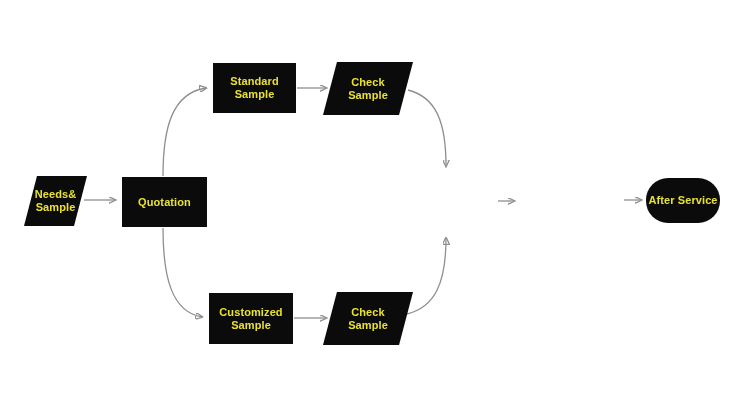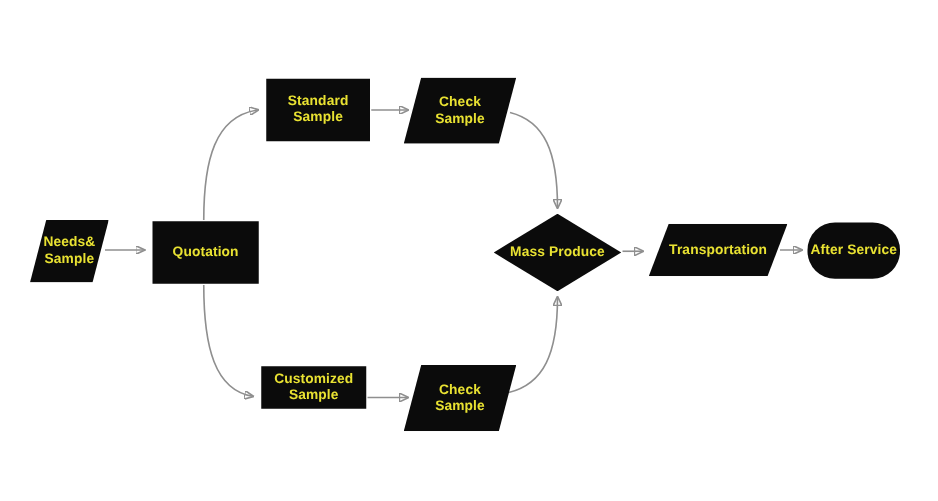--- a/index.html
+++ b/index.html
@@ -49,21 +49,21 @@
   .diamond { clip-path: polygon(50% 0, 100% 50%, 50% 100%, 0 50%); }
   .para-needs   { clip-path: polygon(20.6% 0, 100% 0, 79.4% 100%, 0 100%); text-align: center; }
   .para-check   { clip-path: polygon(15.5% 0, 100% 0, 84.5% 100%, 0 100%); }
   .para-transp  { clip-path: polygon(14.4% 0, 100% 0, 85.6% 100%, 0 100%); }
 
   
   .n-needs        { left: 24px;  top: 176px; width: 63px;  height: 50px; }
   .n-quotation    { left: 122px; top: 177px; width: 85px;  height: 50px; }
   .n-standard     { left: 213px; top: 63px;  width: 83px;  height: 50px; }
   .n-check-top    { left: 323px; top: 62px;  width: 90px;  height: 53px; }
-  .n-customized   { left: 209px; top: 293px; width: 84px;  height: 34px; }
+  .n-customized   { left: 209px; top: 293px; width: 84px;  height: 51px; }
   .n-check-bottom { left: 323px; top: 292px; width: 90px;  height: 53px; }
   .n-mass         { left: 395px; top: 171px; width: 102px; height: 62px; }
   .n-transport    { left: 519px; top: 179px; width: 111px; height: 42px; }
   .n-after        { left: 646px; top: 178px; width: 74px;  height: 45px; }
 </style>
 </head>
 <body>
 
 <div class="canvas">
 
@@ -106,25 +106,19 @@
   <div class="node rect n-customized">
     <span>Customized</span>
     <span>Sample</span>
   </div>
 
   <div class="node para-check n-check-bottom">
     <span>Check</span>
     <span>Sample</span>
   </div>
 
-  <div class="node diamond n-mass">
-    <span>Mass Produce</span>
-  </div>
 
-  <div class="node para-transp n-transport">
-    <span>Transportation</span>
-  </div>
 
   <div class="node stadium n-after">
     <span>After Service</span>
   </div>
 
 </div>
 
 </body></html>

